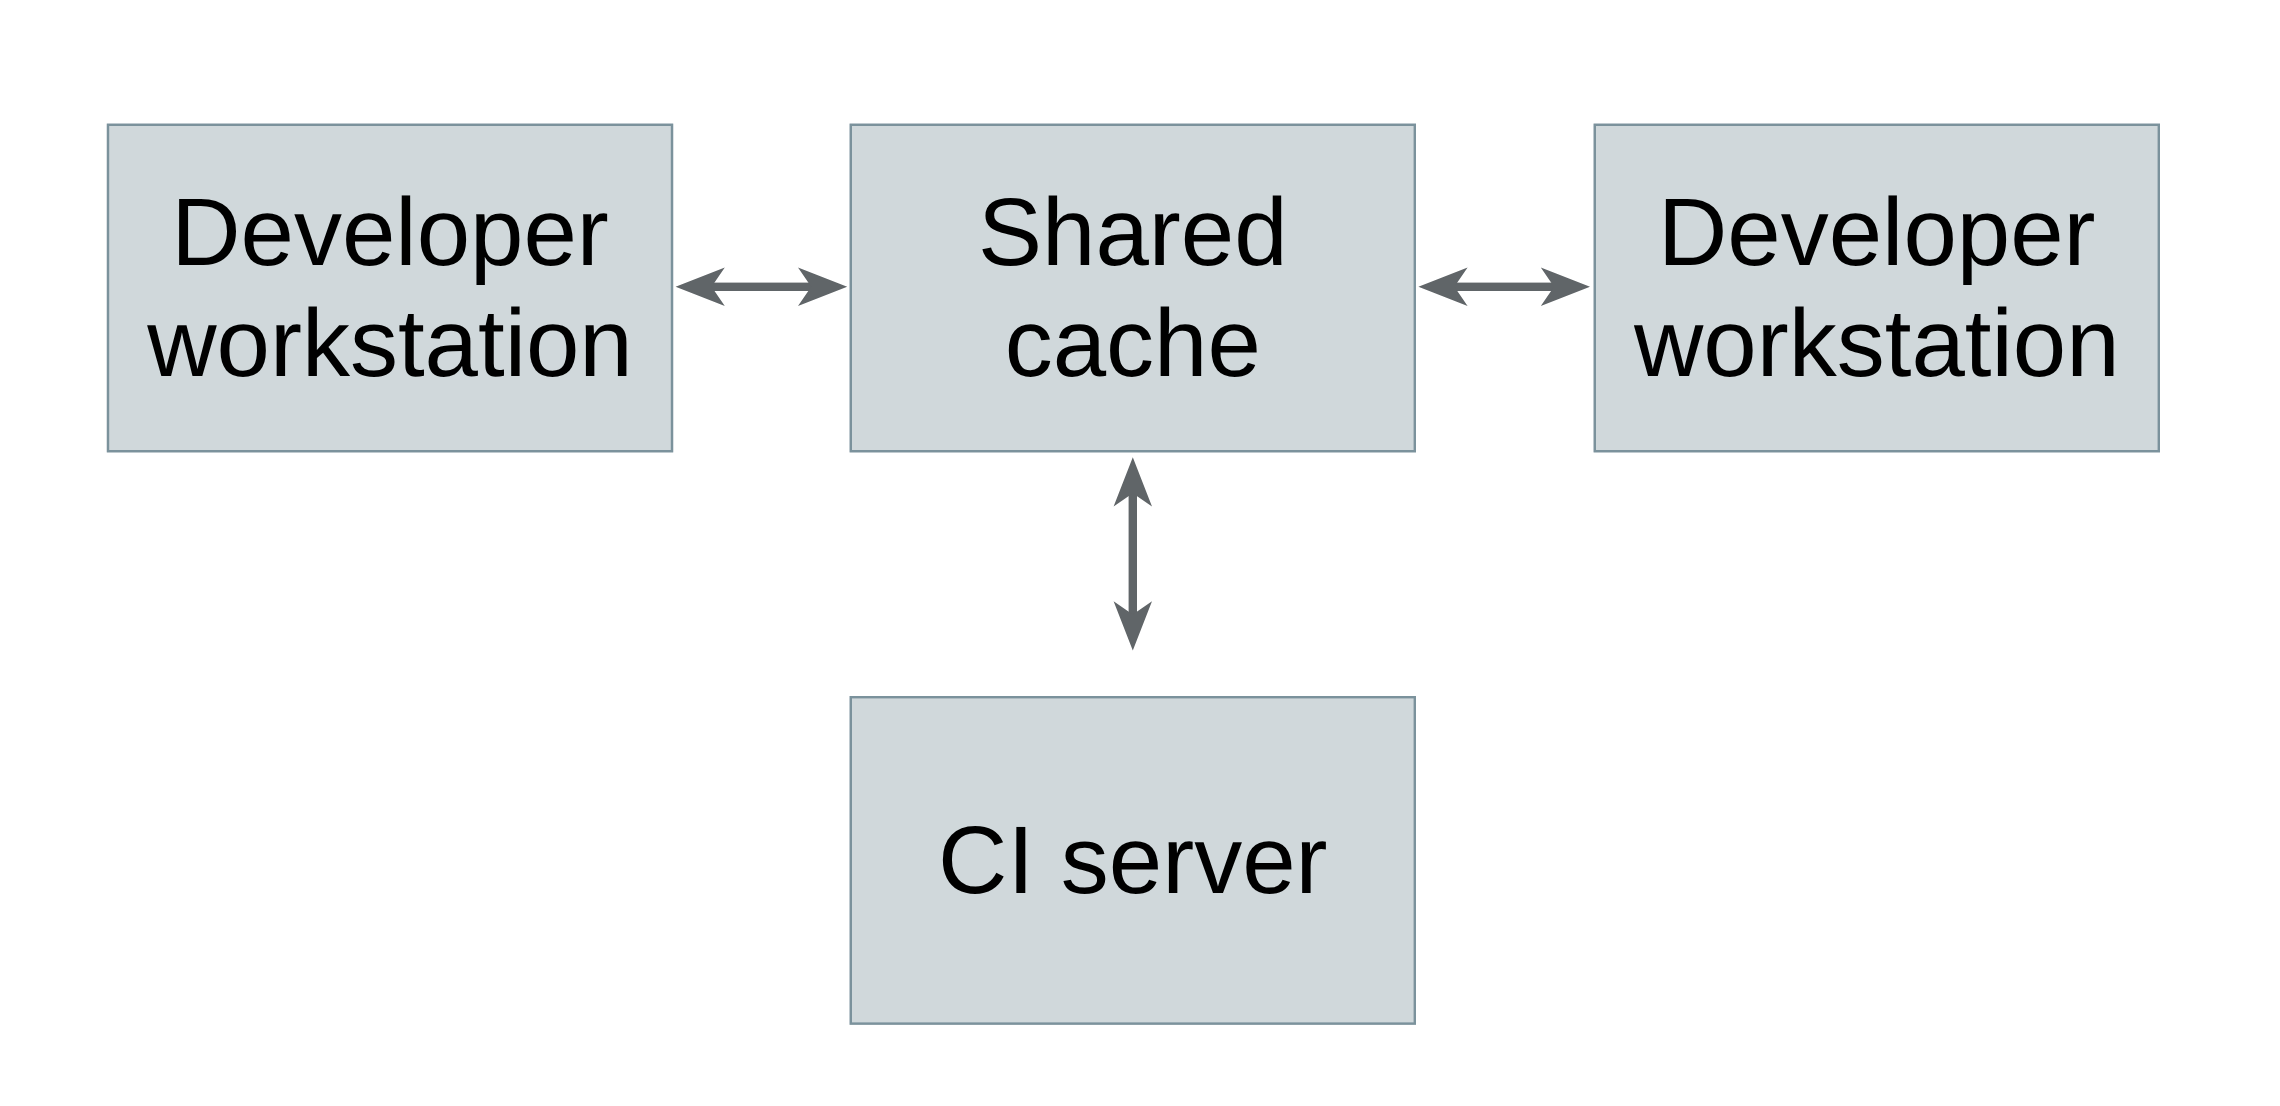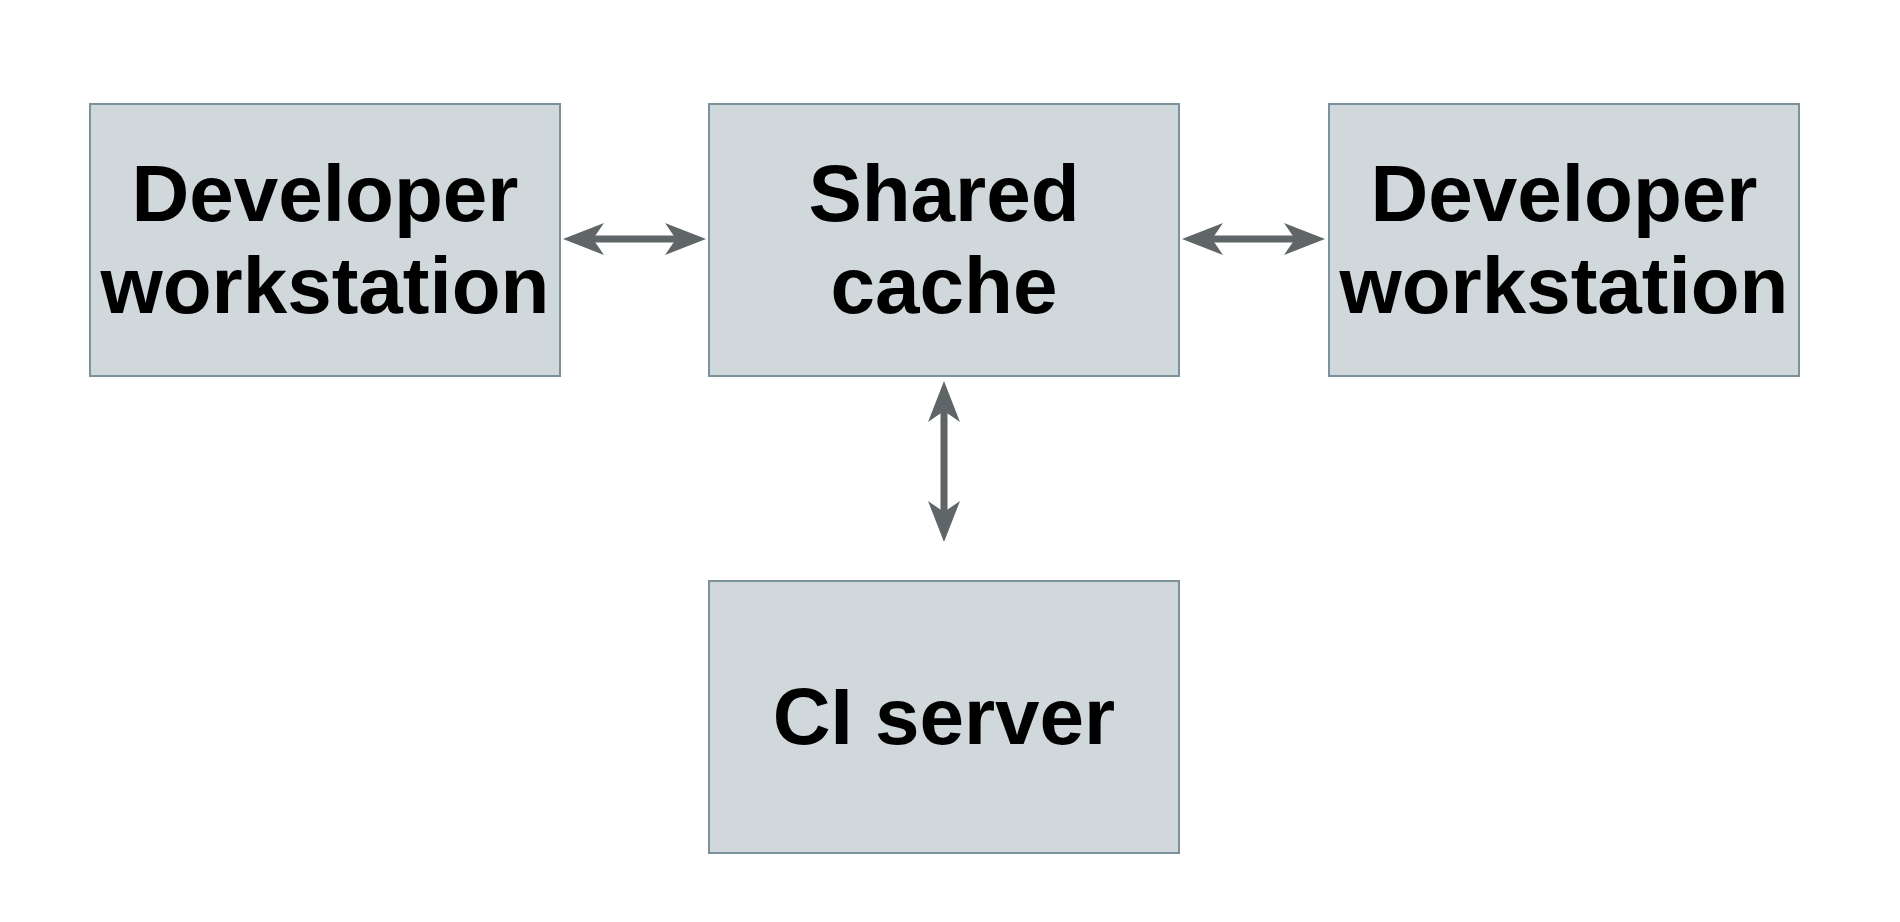--- a/index.html
+++ b/index.html
@@ -15,21 +15,20 @@
     width: 1900px;
     height: 922px;
     background: var(--background);
     font-family: "Liberation Sans", sans-serif;
     overflow: hidden;
   }
   .canvas {
     position: relative;
     width: 1900px;
     height: 922px;
-    font-weight: bold;
   }
   .node {
     position: absolute;
     width: 472px;
     height: 274px;
     background: var(--box-fill);
     border: 2px solid var(--box-border);
     display: flex;
     align-items: center;
     justify-content: center;

